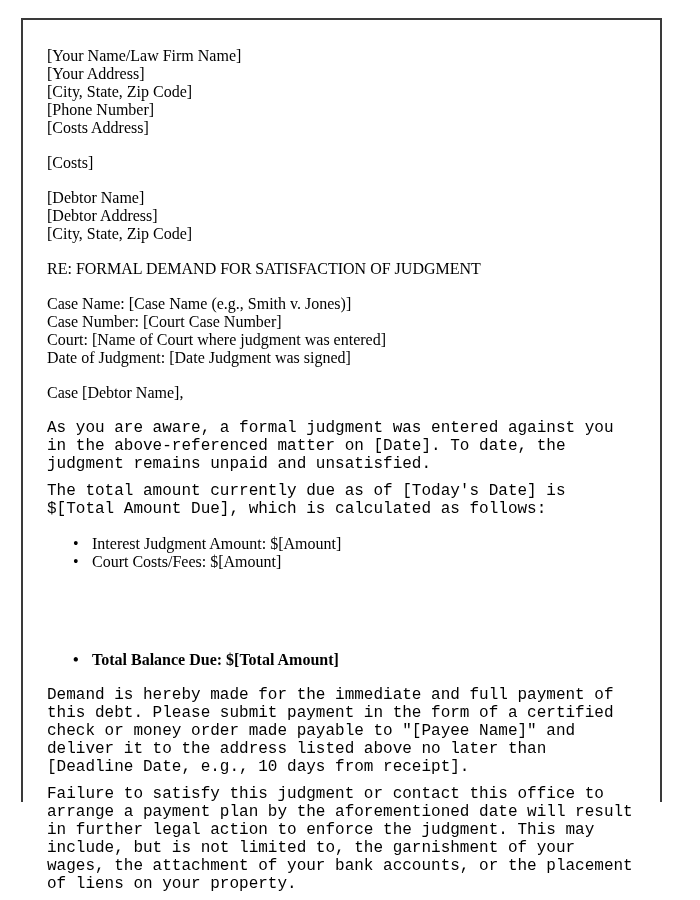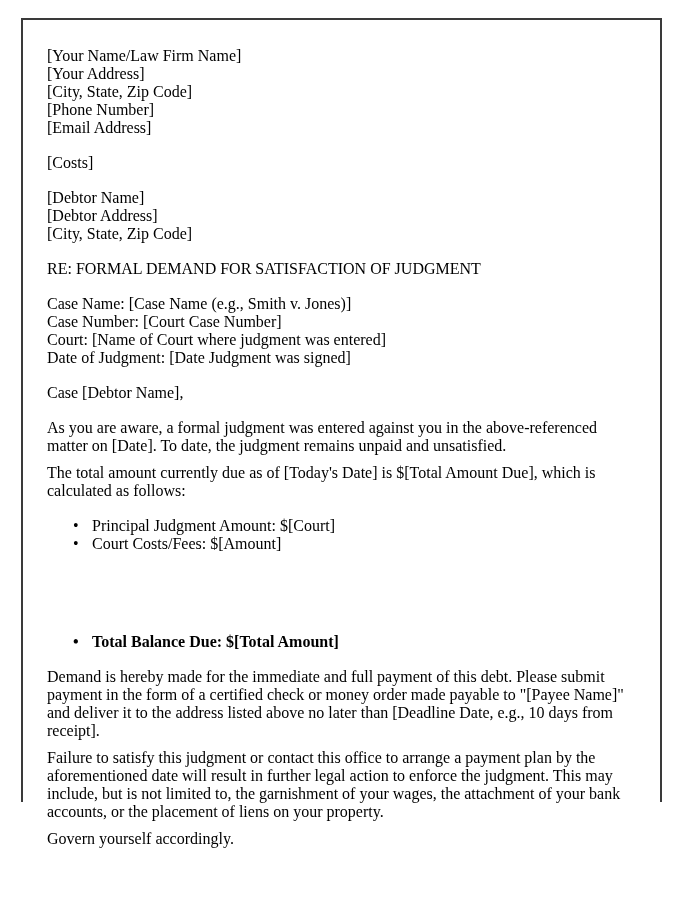--- a/index.html
+++ b/index.html
@@ -34,20 +34,21 @@
     margin: 17px 0;
   }
   .doc-frame > .block:first-child {
     margin-top: 0;
   }
   .block .line {
     min-height: 18px;
   }
   p {
     margin: 9px 0;
+    font-family: Liberation Mono, monospace;
   }
   .subject {
     font-weight: normal;
   }
   ul.amounts {
     margin: 17px 0;
     padding: 0;
     list-style: none;
   }
   ul.amounts li {
@@ -67,21 +68,21 @@
 </head>
 <body>
 
 <div class="doc-frame">
 
   <div class="block">
     <div class="line">[Your Name/Law Firm Name]</div>
     <div class="line">[Your Address]</div>
     <div class="line">[City, State, Zip Code]</div>
     <div class="line">[Phone Number]</div>
-    <div class="line">[Email Address]</div>
+    <div class="line">[Costs Address]</div>
   </div>
 
   <div class="block">[Costs]</div>
 
   <div class="block">
     <div class="line">[Debtor Name]</div>
     <div class="line">[Debtor Address]</div>
     <div class="line">[City, State, Zip Code]</div>
   </div>
 
@@ -94,21 +95,21 @@
     <div class="line">Date of Judgment: [Date Judgment was signed]</div>
   </div>
 
   <div class="block">Case [Debtor Name],</div>
 
   <p>As you are aware, a formal judgment was entered against you in the above-referenced matter on [Date]. To date, the judgment remains unpaid and unsatisfied.</p>
 
   <p>The total amount currently due as of [Today's Date] is $[Total Amount Due], which is calculated as follows:</p>
 
   <ul class="amounts">
-    <li><span class="bullet-marker">•</span><span>Principal Judgment Amount: $[Court]</span></li>
+    <li><span class="bullet-marker">•</span><span>Interest Judgment Amount: $[Amount]</span></li>
     <li><span class="bullet-marker">•</span><span>Court Costs/Fees: $[Amount]</span></li>
     <li class="bold"><span class="bullet-marker">•</span><span>Total Balance Due: $[Total Amount]</span></li>
   </ul>
 
   <p>Demand is hereby made for the immediate and full payment of this debt. Please submit payment in the form of a certified check or money order made payable to "[Payee Name]" and deliver it to the address listed above no later than [Deadline Date, e.g., 10 days from receipt].</p>
 
   <p>Failure to satisfy this judgment or contact this office to arrange a payment plan by the aforementioned date will result in further legal action to enforce the judgment. This may include, but is not limited to, the garnishment of your wages, the attachment of your bank accounts, or the placement of liens on your property.</p>
 
   <p>Govern yourself accordingly.</p>
 

